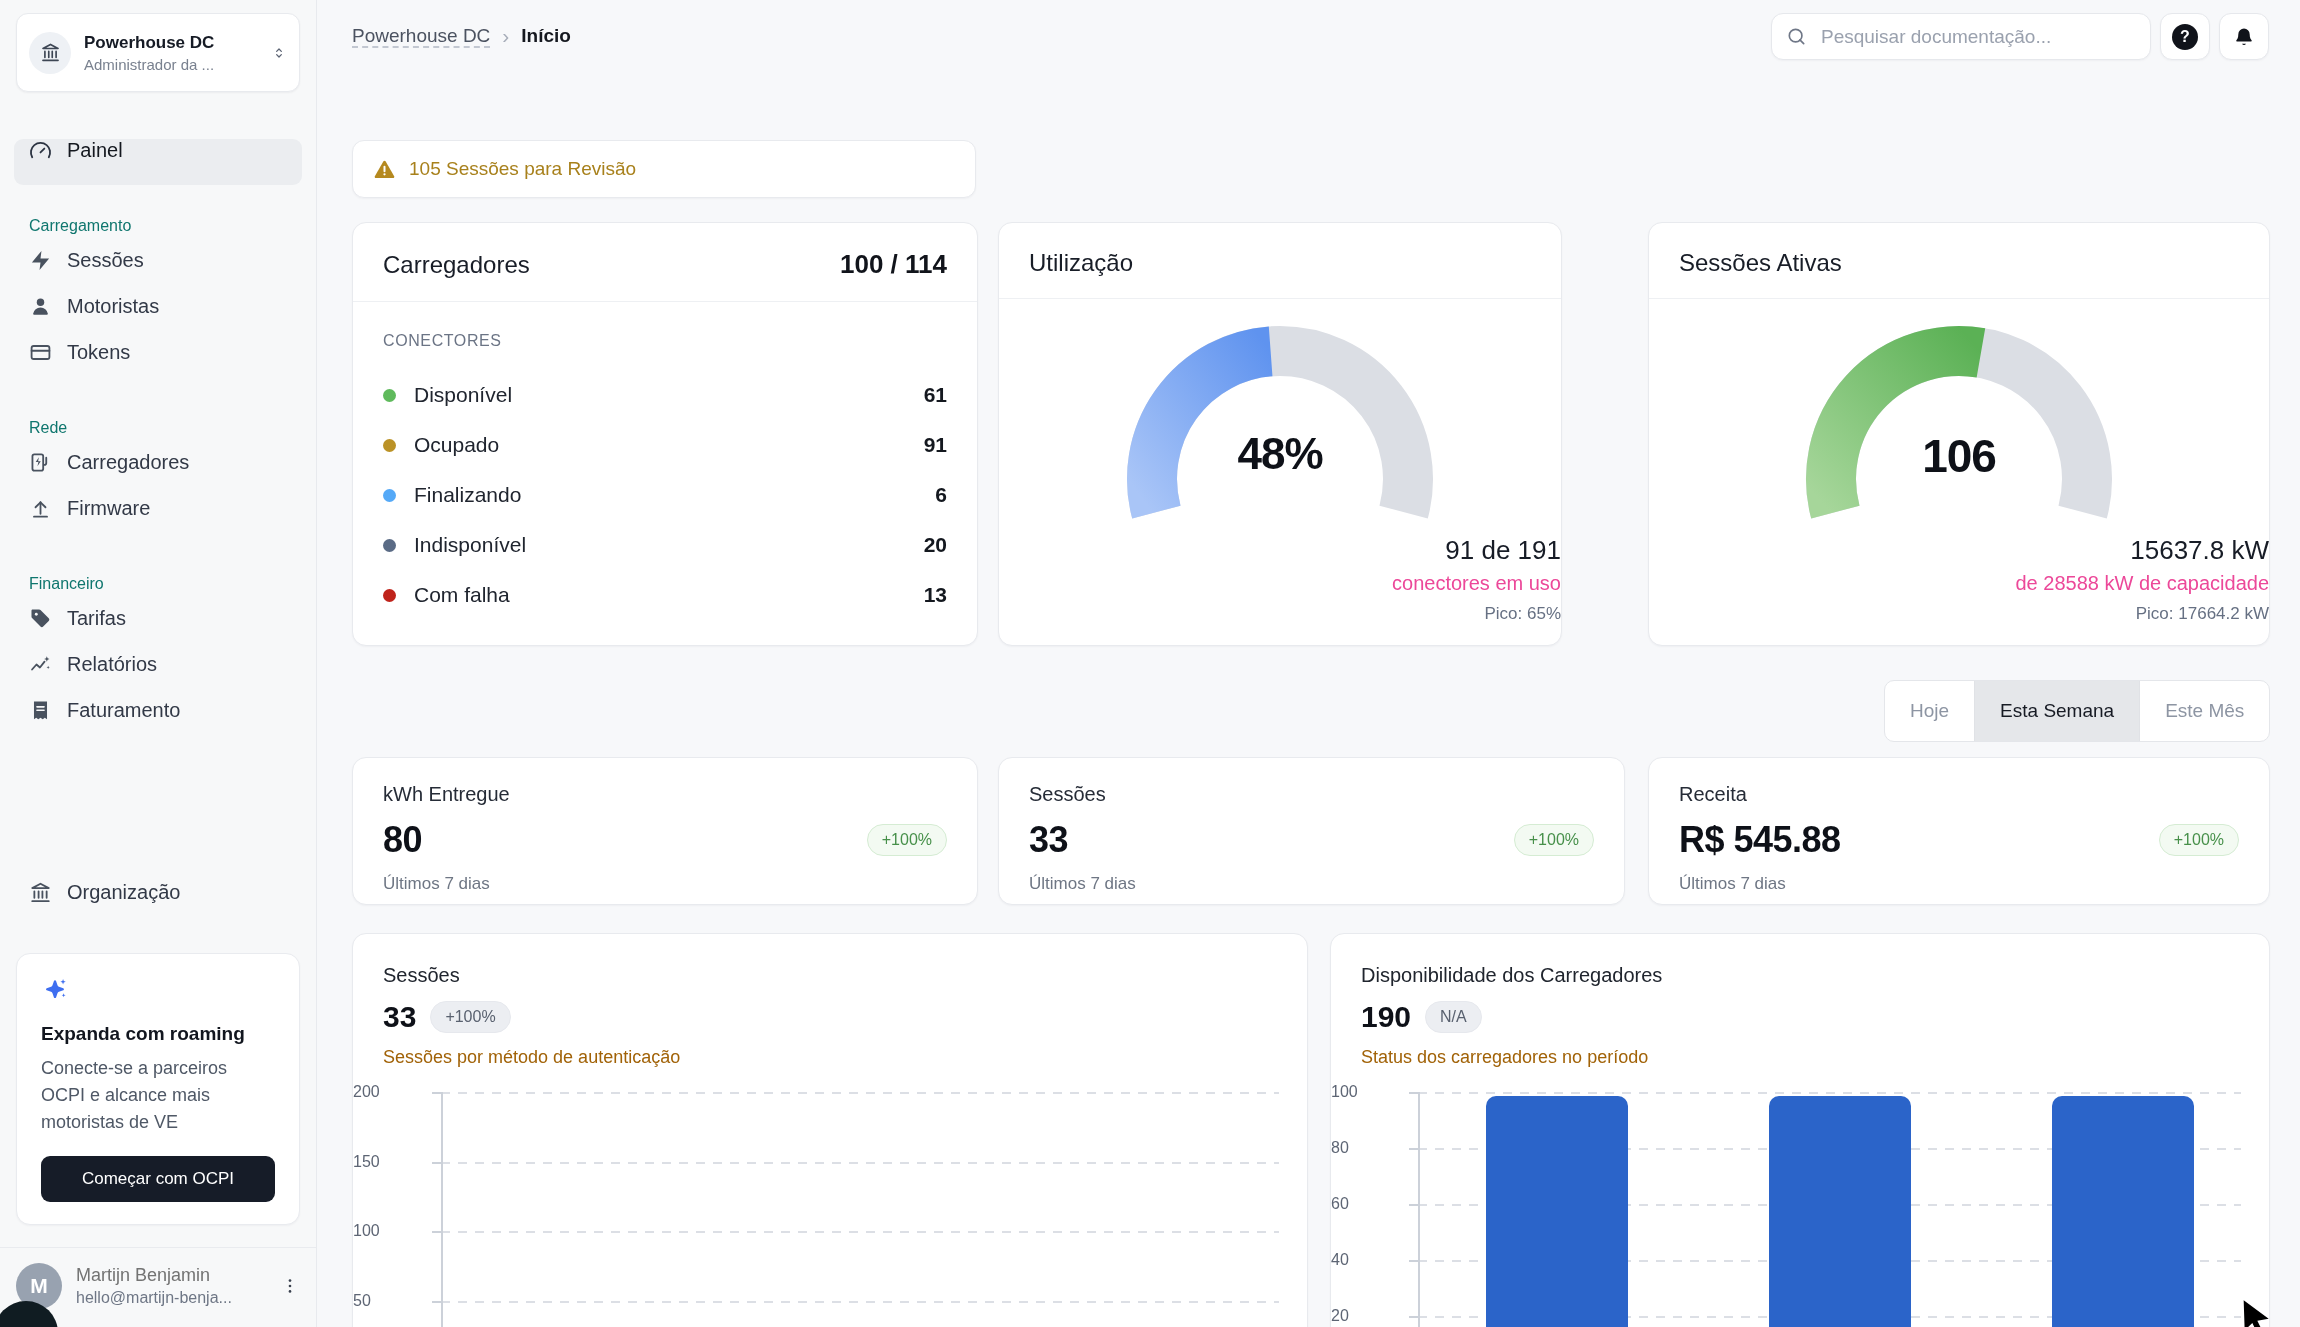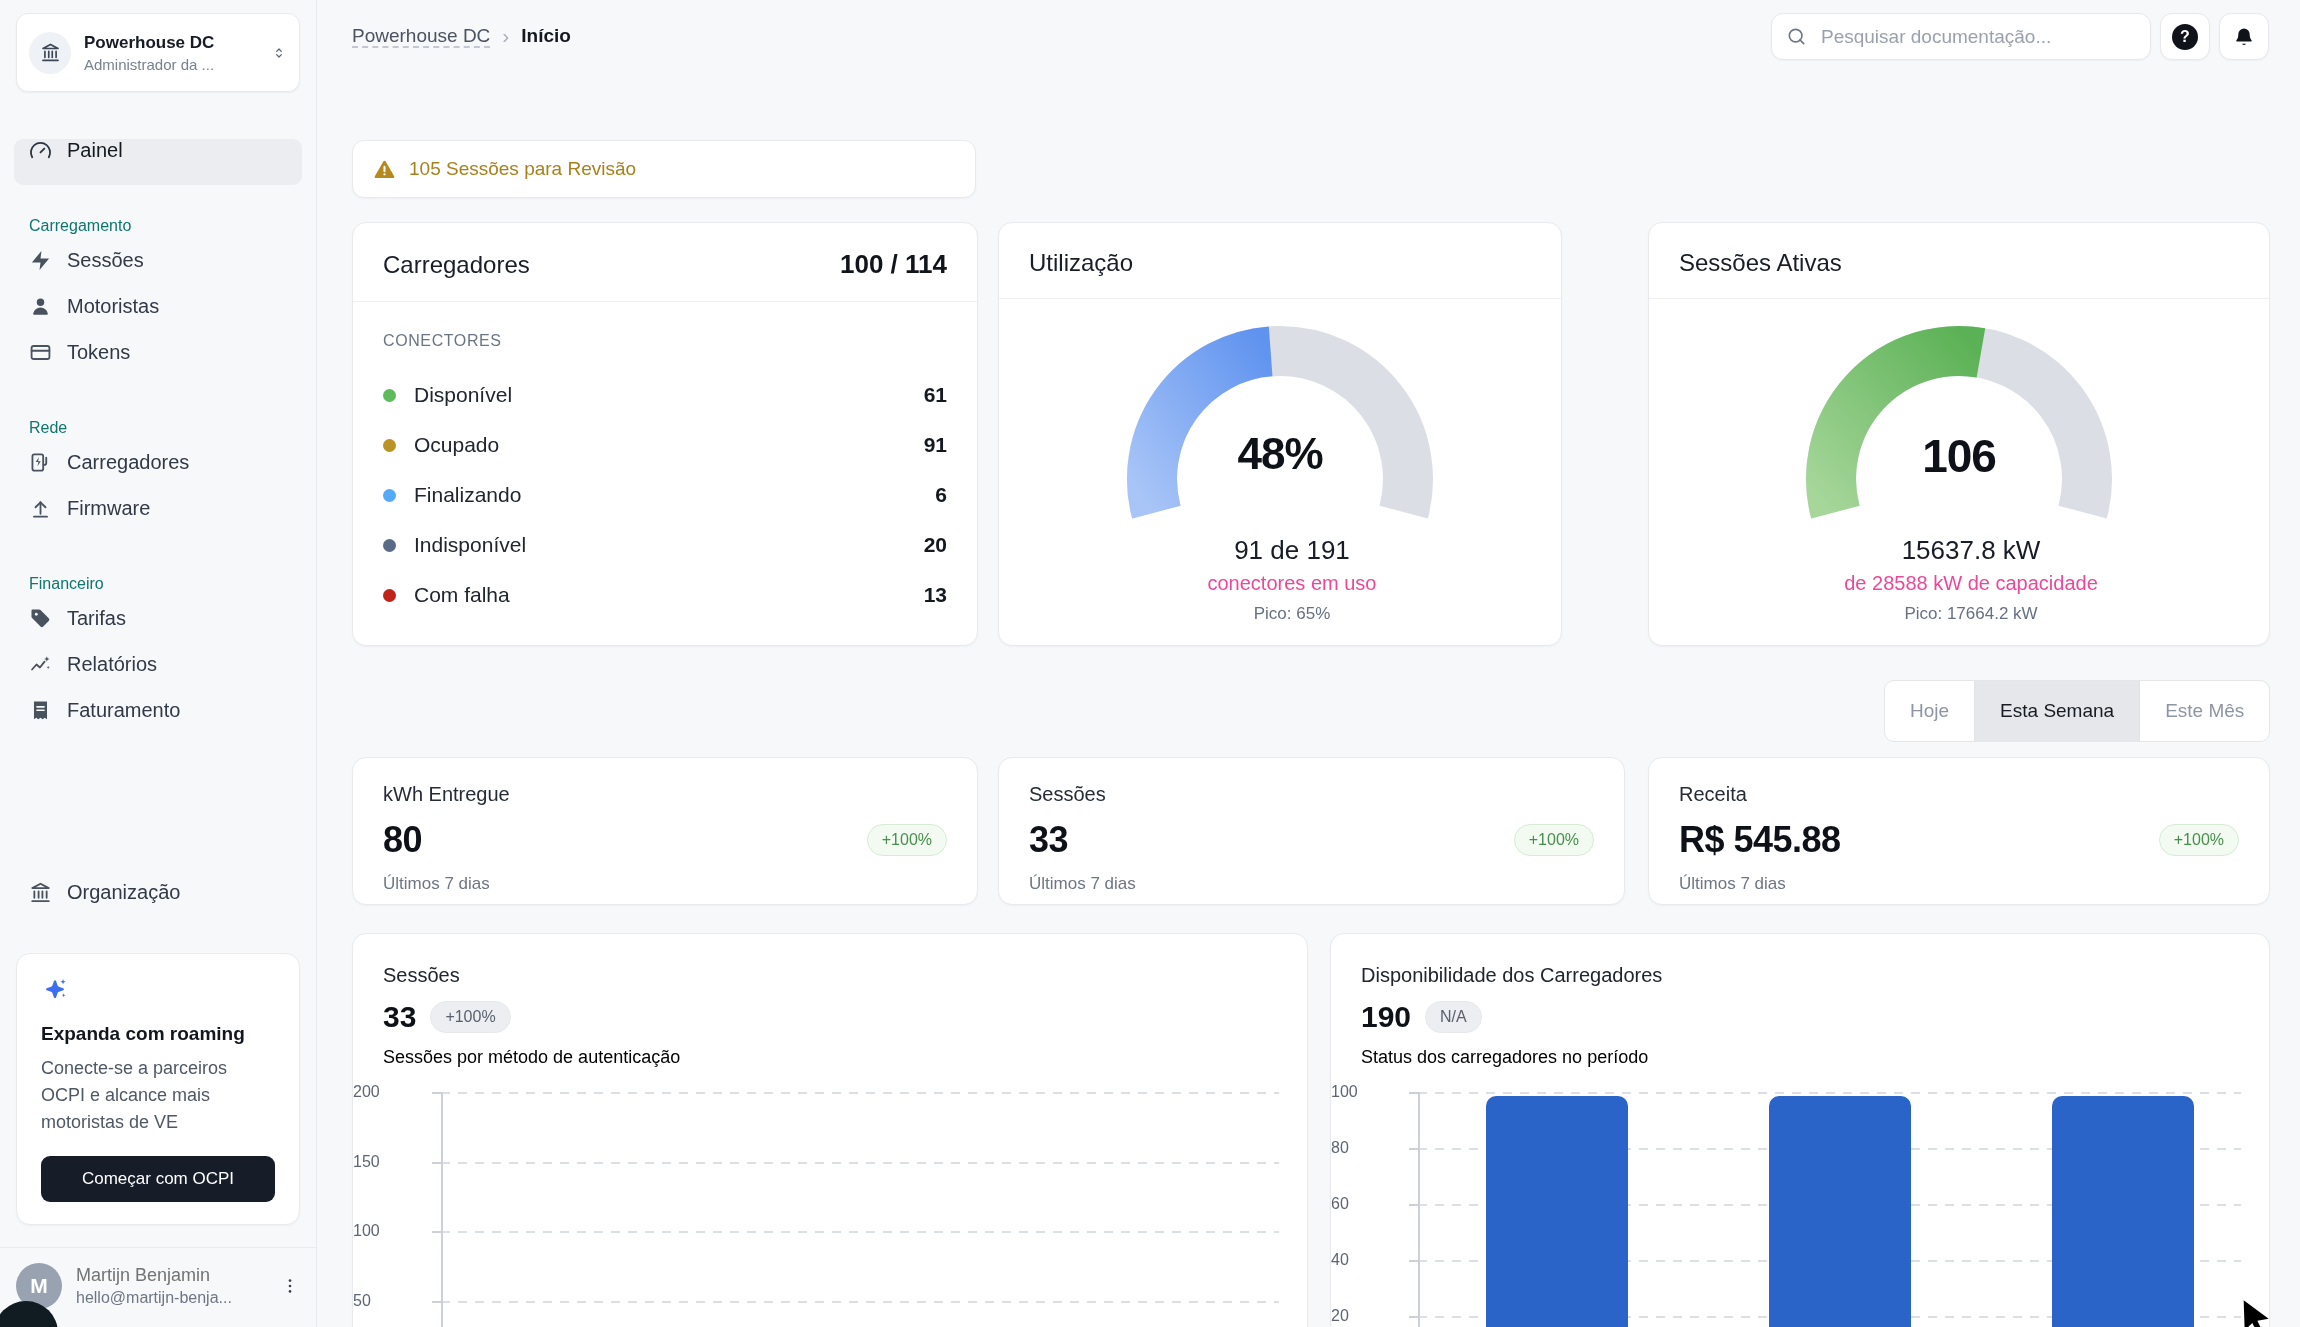--- a/index.html
+++ b/index.html
@@ -81,21 +81,21 @@
   .sect-label{margin:30px 30px 0;font-size:16px;letter-spacing:.6px;color:#6b7485}
   .conn-list{margin:20px 30px 0}
   .conn-row{display:flex;align-items:center;height:50px;font-size:21px;color:#20252f}
   .conn-dot{width:13px;height:13px;border-radius:50%;margin-right:18px;flex:none}
   .conn-val{margin-left:auto;font-weight:700;color:#14181f}
 
   .gauge-wrap{position:relative;width:320px;margin:22px auto 0}
   .gauge-center{position:absolute;left:0;right:0;top:108px;text-align:center;font-weight:700;color:#0e1118;letter-spacing:-1px}
   .gauge-center.pct{font-size:44px}
   .gauge-center.num{font-size:46px}
-  .gline{position:absolute;left:12px;width:100%;text-align:center}
+  .gline{position:absolute;left:0;width:100%;text-align:right}
   .gline1{top:312px;font-size:26px;color:#171c26}
   .gline2{top:349px;font-size:20px;color:#ec4899}
   .gline3{top:381px;font-size:17px;color:#667083}
 
   .tabs{position:absolute;left:1928px;top:680px;height:62px;display:flex;background:#fff;
     border:1px solid #e4e6ea;border-radius:10px;overflow:hidden;box-sizing:border-box}
   .tab{display:flex;align-items:center;justify-content:center;padding:0 25px;font-size:19px;color:#8d95a3;cursor:pointer;white-space:nowrap}
   .tab.active{background:#e5e7ea;color:#171b24;font-weight:500;border-left:1px solid #e0e2e6;border-right:1px solid #e0e2e6}
 
   .stat-card{padding:25px 30px}
@@ -104,21 +104,21 @@
   .stat-value{font-size:36px;font-weight:700;color:#0e1118;letter-spacing:-.5px}
   .stat-caption{margin-top:13px;font-size:17px;color:#6e7684}
   .pill{display:inline-block;padding:5px 14px;border-radius:999px;font-size:16px;line-height:20px}
   .pill.green{color:#47904a;background:#f3faf2;border:1px solid #d5ecd3}
   .pill.gray{color:#59616f;background:#eceef2;border:1px solid #e6e8ed}
 
   .chart-card{overflow:hidden}
   .chart-title{font-size:20px;color:#20252e;padding:30px 30px 0}
   .chart-valrow{display:flex;align-items:center;gap:14px;padding:13px 30px 0}
   .chart-big{font-size:30px;font-weight:700;color:#0e1118}
-  .chart-sub{padding:13px 30px 0;font-size:18px;color:#000000}
+  .chart-sub{padding:13px 30px 0;font-size:18px;color:#a16207}
   .plot{position:absolute;left:0;top:0;right:0;bottom:0;pointer-events:none}
   .ylabel{position:absolute;text-align:left;font-size:16px;color:#5d6574}
   .ytickmark{position:absolute;height:2px;background:#ccd1d9}
   .gridline{position:absolute;height:2px;
     background:repeating-linear-gradient(90deg,#dcdfe5 0 9px,transparent 9px 17px)}
   .yaxis{position:absolute;width:2px;background:#ccd1d9}
   .bar{position:absolute;border-radius:10px 10px 0 0}
 
   .chat-bubble{position:absolute;left:-6px;top:1301px;width:64px;height:64px;border-radius:50%;
     background:#101c22;cursor:pointer}

